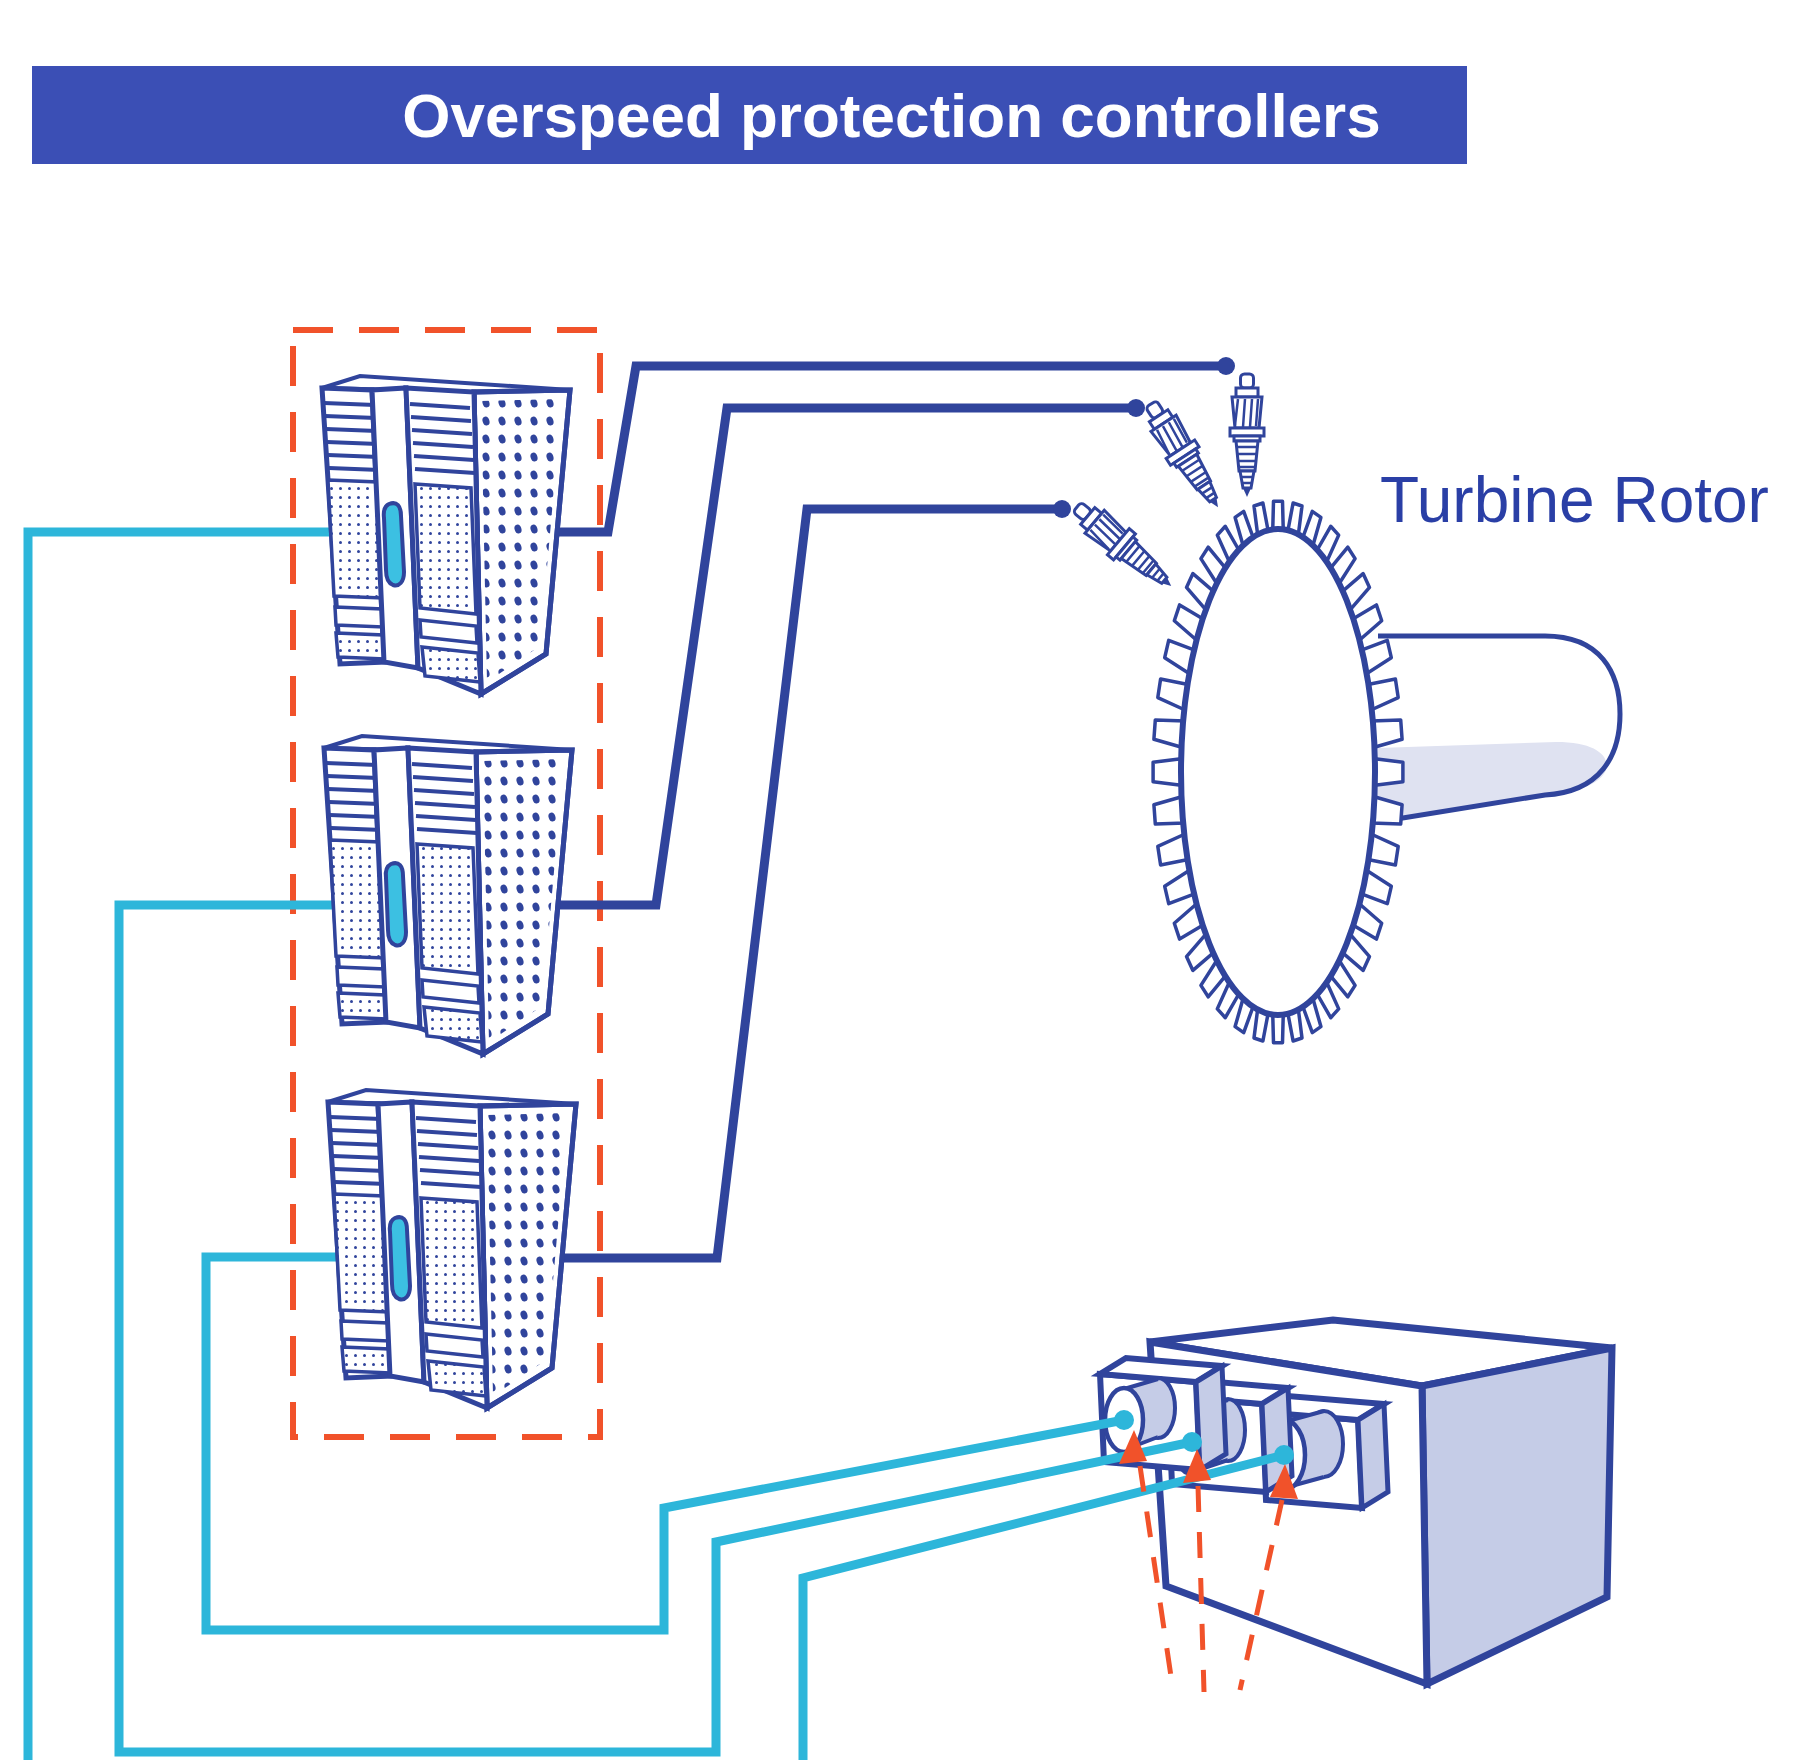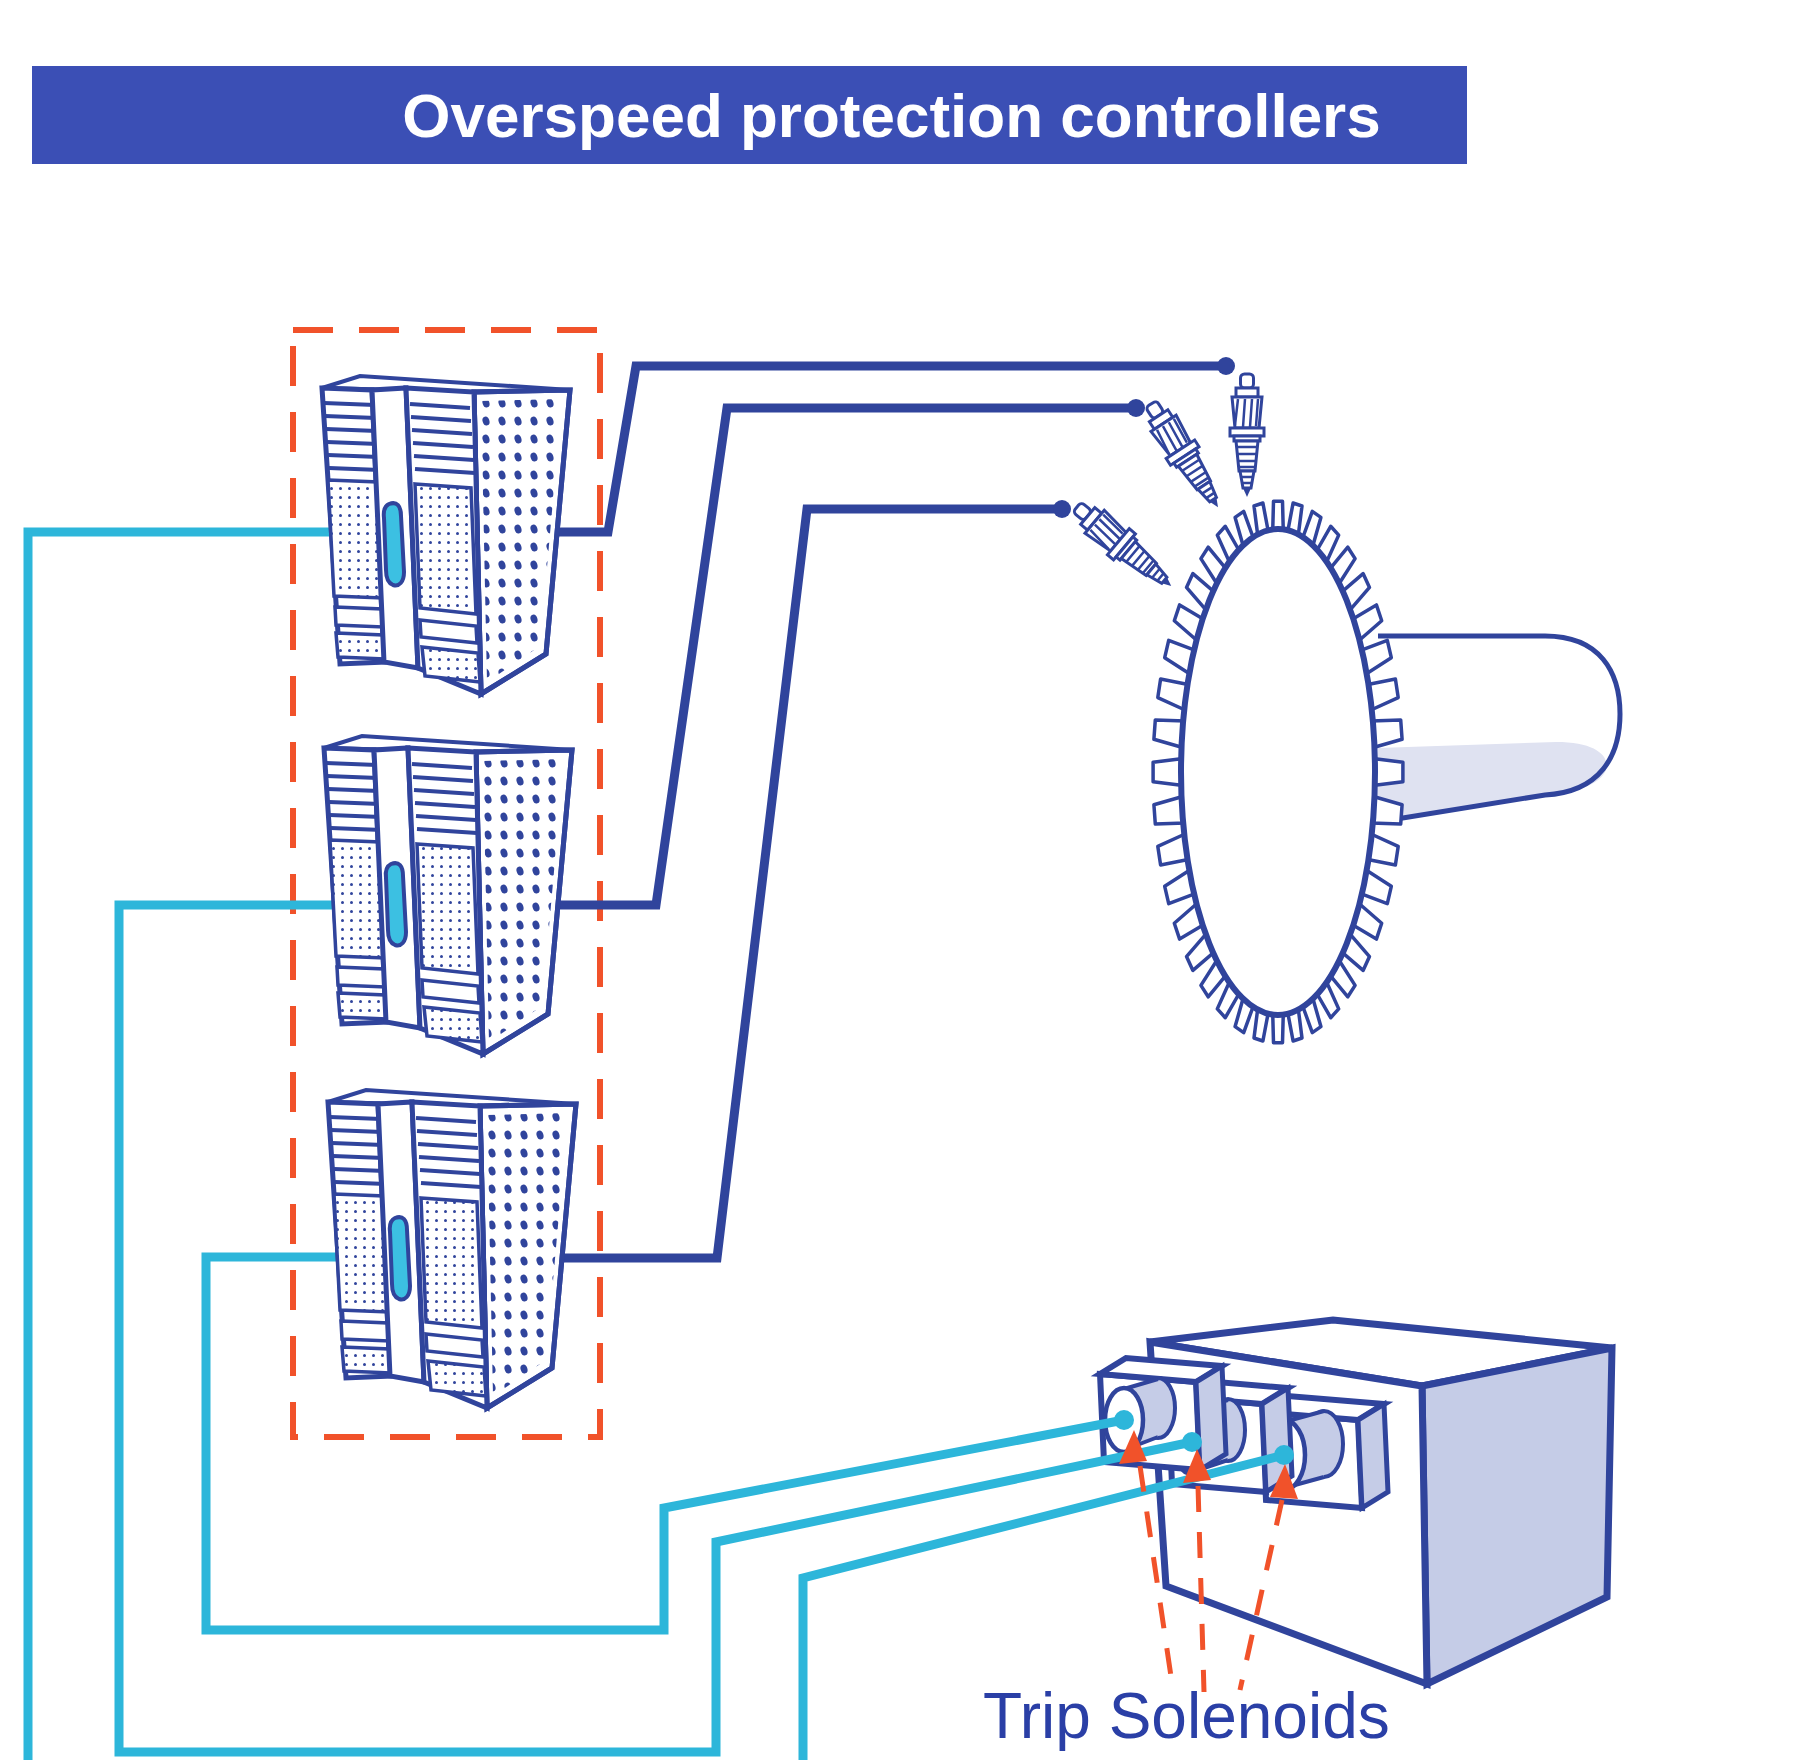--- a/index.html
+++ b/index.html
@@ -217,14 +217,14 @@
       <path class="dashline s-orange" d="M1282,1500 L1240,1690"></path>
       <polygon class="f-orange" points="1134,1430 1119,1464 1147,1461"></polygon>
       <polygon class="f-orange" points="1197,1449 1183,1483 1211,1480"></polygon>
       <polygon class="f-orange" points="1285,1464 1270,1497 1298,1499"></polygon>
     </g>
   </svg>
 
   <div class="banner">
     <span>Overspeed protection controllers</span>
   </div>
-  <div id="label-solenoids" class="diagram-label">Trip Solenoids</div>
+  <div id="label-rotor" class="diagram-label">Turbine Rotor</div>
 </div>
 
 </body></html>

